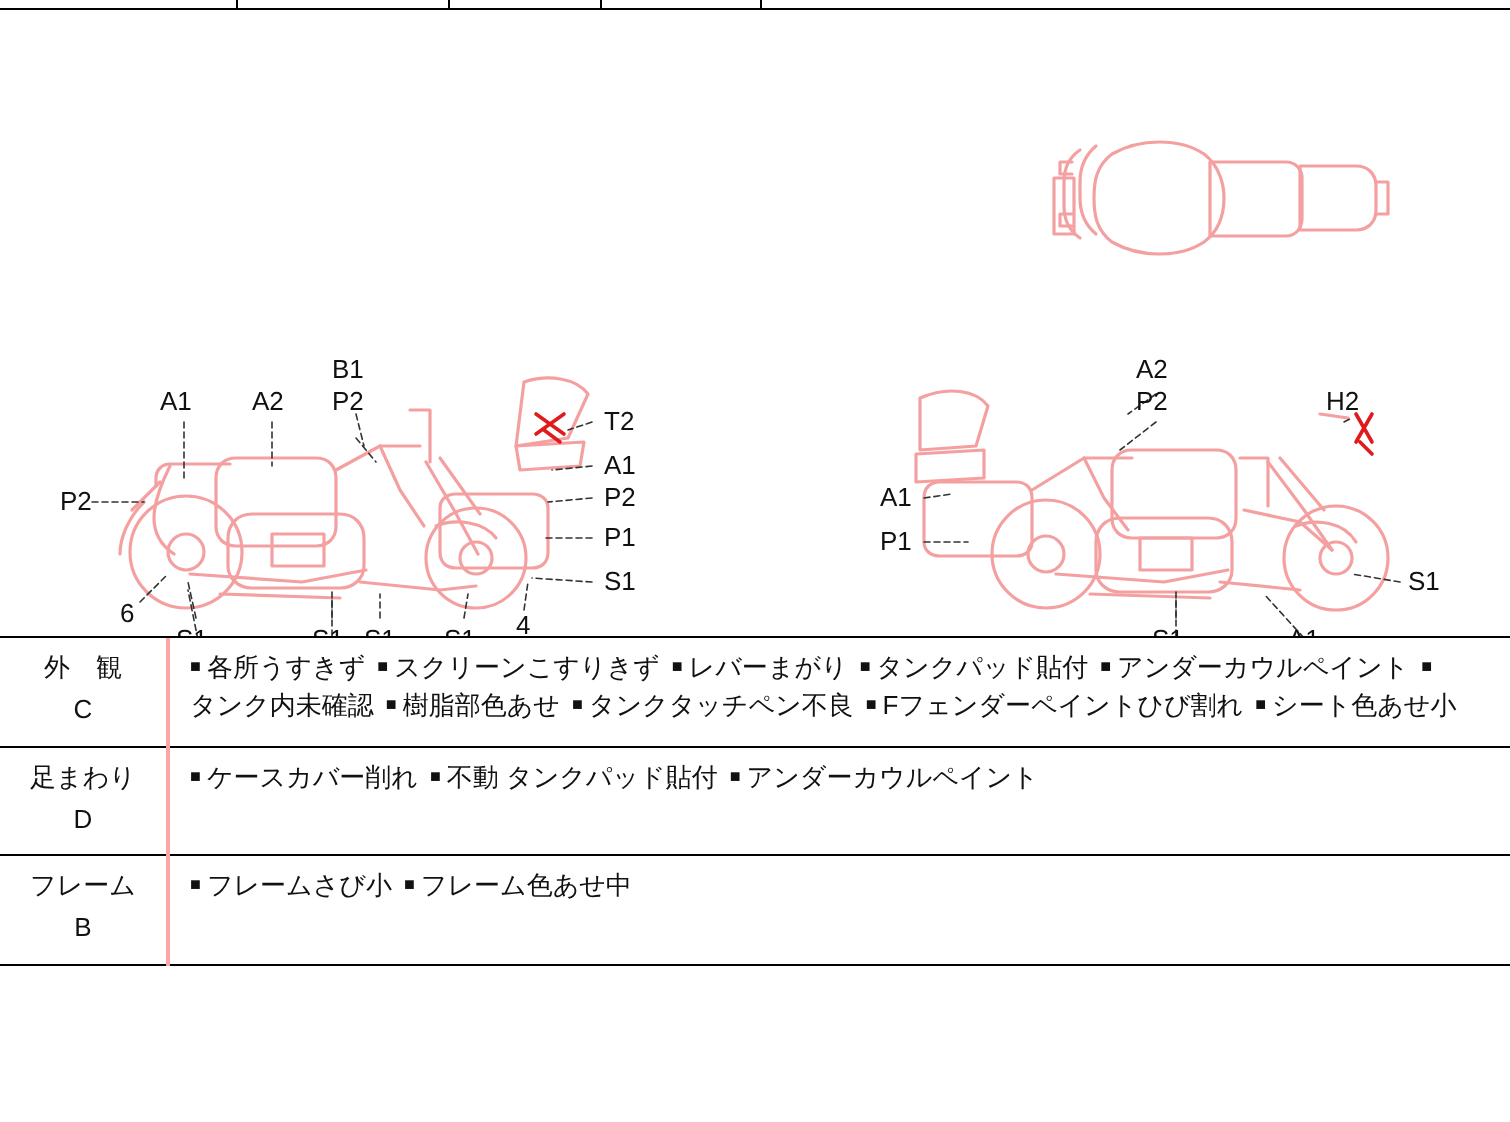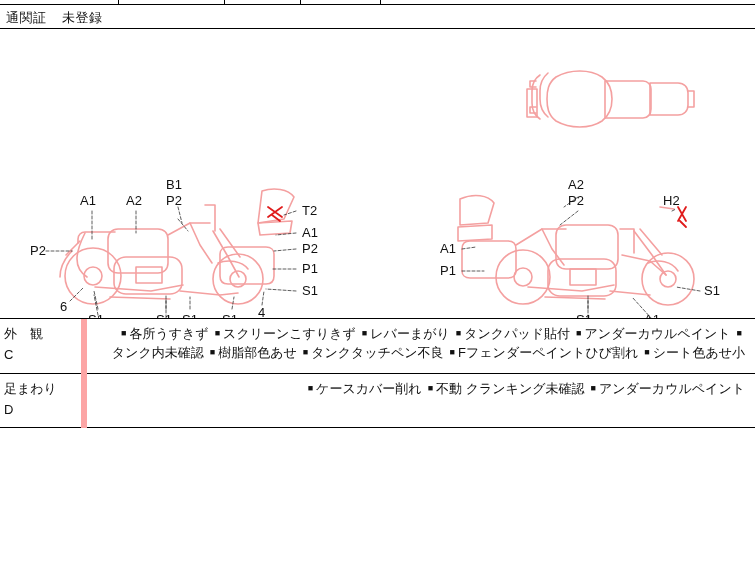--- a/index.html
+++ b/index.html
@@ -59,46 +59,42 @@
   }
   .cond-table tr { border-bottom: 1px solid #000; }
   .cond-table td {
     vertical-align: top;
     padding: 6px 4px 8px 4px;
     font-size: 13px;
     line-height: 1.45;
   }
   .cond-table td.cat {
     width: 84px;
-    border-right: 6px solid #fca5a5;
-    text-align: left;
+    border-right: 2px solid #fca5a5;
+    text-align: center;
     white-space: nowrap;
   }
   .cond-table td.cat .name { display: block; }
   .cond-table td.cat .grade { display: block; margin-top: 2px; }
-  .cond-table td.items { padding-left: 10px; text-align: right; }
+  .cond-table td.items { padding-left: 10px; }
   .cond-table td.items .bullet { margin-right: 3px; font-size: 9px; position: relative; top: -2px; }
   .cond-table td.items .chunk { white-space: nowrap; margin-right: 6px; }
 </style>
 </head>
 <body>
 
 <div class="sheet">
 
   <div class="top-strip">
     <div class="vline" style="left:118px"></div>
     <div class="vline" style="left:224px"></div>
     <div class="vline" style="left:300px"></div>
     <div class="vline" style="left:380px"></div>
   </div>
 
-  <div class="customs-row">
-    <span class="lbl">通関証</span>
-    <span class="val">未登録</span>
-  </div>
 
   <div class="diagram">
     <svg width="755" height="290" viewBox="0 0 755 290" xmlns="http://www.w3.org/2000/svg">
       <g fill="none" stroke="#f4a0a0" stroke-width="1.6" stroke-linejoin="round" stroke-linecap="round">
 
         <g>
 
           <path d="M527 60 l0 28 l10 0 l0 -28 z"></path>
           <path d="M540 46 c-6 4 -8 10 -8 16 l0 12 c0 6 2 12 8 16"></path>
           <path d="M548 44 c-6 5 -8 12 -8 18 l0 8 c0 6 2 13 8 18"></path>
@@ -274,19 +270,28 @@
         <td class="items">
           <span class="chunk"><span class="bullet">■</span><span>各所うすきず</span></span><span class="chunk"><span class="bullet">■</span><span>スクリーンこすりきず</span></span><span class="chunk"><span class="bullet">■</span><span>レバーまがり</span></span><span class="chunk"><span class="bullet">■</span><span>タンクパッド貼付</span></span><span class="chunk"><span class="bullet">■</span><span>アンダーカウルペイント</span></span><span class="chunk"><span class="bullet">■</span></span><span class="chunk"><span>タンク内未確認</span></span><span class="chunk"><span class="bullet">■</span><span>樹脂部色あせ</span></span><span class="chunk"><span class="bullet">■</span><span>タンクタッチペン不良</span></span><span class="chunk"><span class="bullet">■</span><span>Fフェンダーペイントひび割れ</span></span><span class="chunk"><span class="bullet">■</span><span>シート色あせ小</span></span>
         </td>
       </tr>
       <tr>
         <td class="cat">
           <span class="name">足まわり</span>
           <span class="grade">D</span>
         </td>
         <td class="items">
-          <span class="chunk"><span class="bullet">■</span><span>ケースカバー削れ</span></span><span class="chunk"><span class="bullet">■</span><span>不動 クランキング未確認</span></span><span class="chunk"><span class="bullet">■</span><span>アンダーカウルペイント</span></span>
+          <span class="chunk"><span class="bullet">■</span><span>ケースカバー削れ</span></span><span class="chunk"><span class="bullet">■</span><span>不動 タンクパッド貼付</span></span><span class="chunk"><span class="bullet">■</span><span>アンダーカウルペイント</span></span>
+        </td>
+      </tr>
+      <tr>
+        <td class="cat">
+          <span class="name">フレーム</span>
+          <span class="grade">B</span>
+        </td>
+        <td class="items">
+          <span class="chunk"><span class="bullet">■</span><span>フレームさび小</span></span><span class="chunk"><span class="bullet">■</span><span>フレーム色あせ中</span></span>
         </td>
       </tr>
     </tbody>
   </table>
 
 </div>
 
 </body></html>

